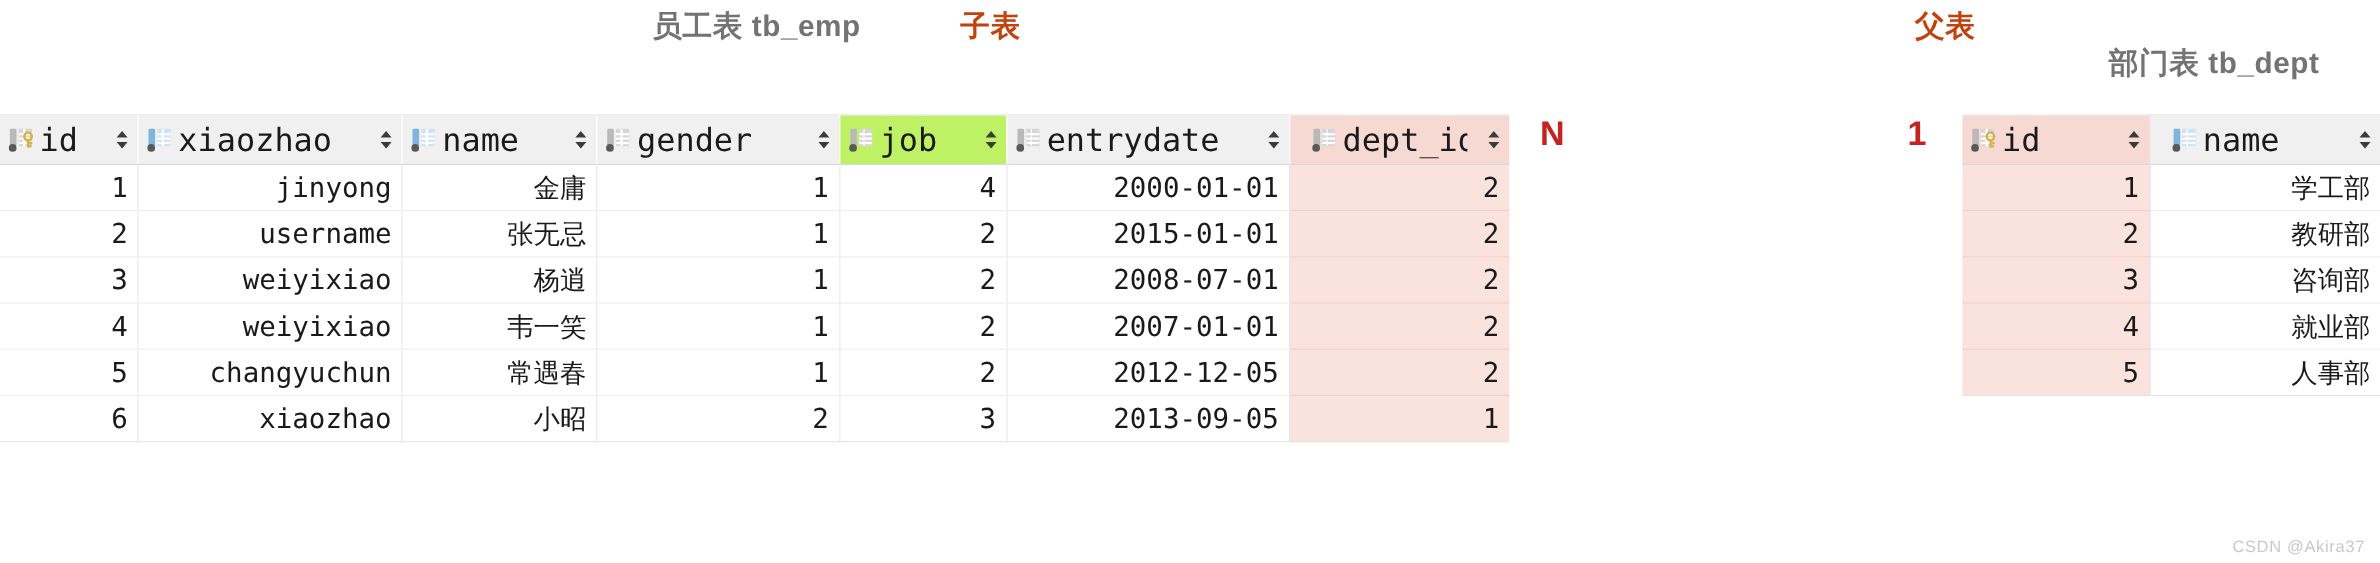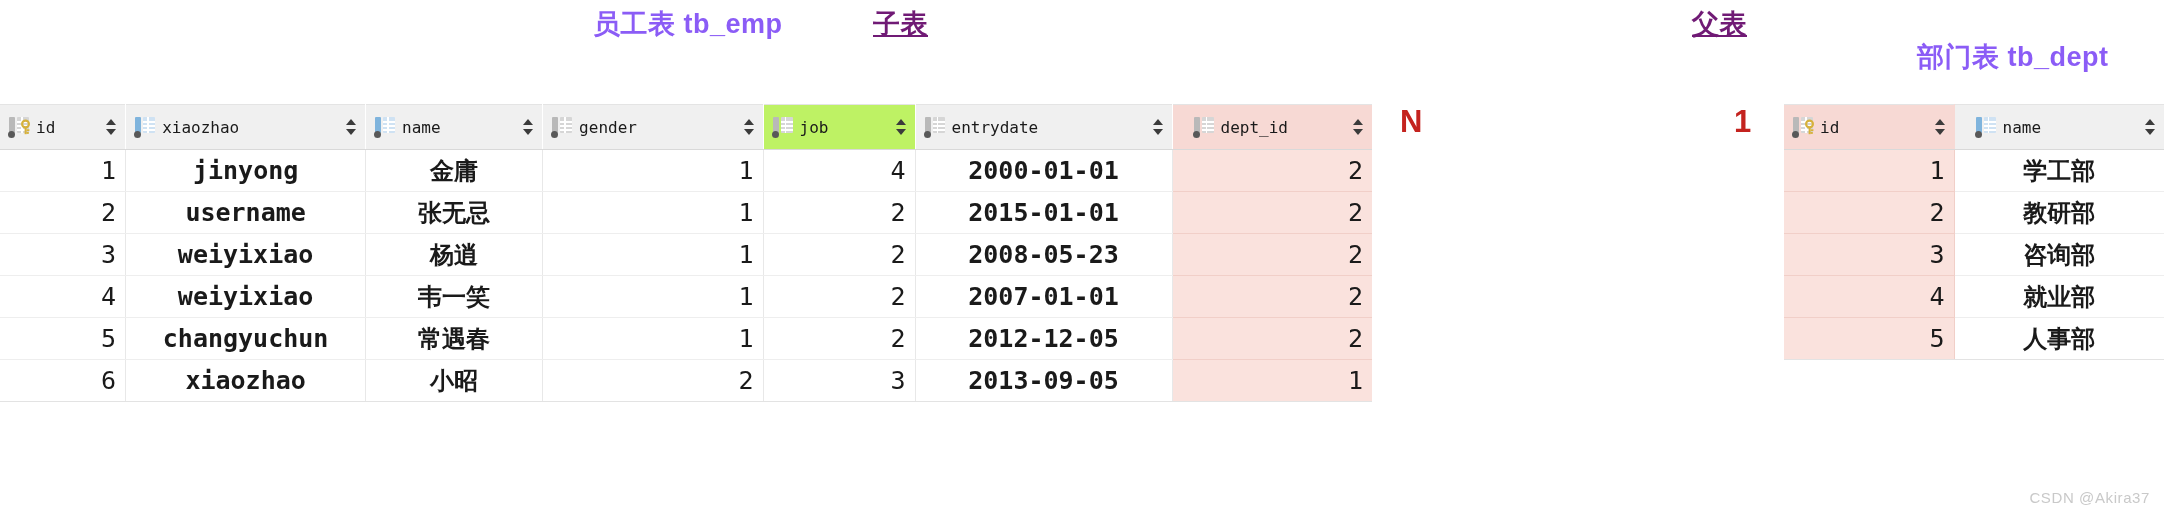--- a/index.html
+++ b/index.html
@@ -16,31 +16,30 @@
     font-family: "Liberation Sans", "DejaVu Sans", sans-serif;
     -webkit-font-smoothing: antialiased;
   }
 
   
   .title {
     position: absolute;
     font-family: "Liberation Sans", "DejaVu Sans", sans-serif;
     font-weight: bold;
     font-size: 27px;
-    color: #8b5cf6;
+    color: #737373;
     white-space: nowrap;
     letter-spacing: 0.5px;
   }
   .title.red {
-    color: #701a75;
-    text-decoration: underline;
+    color: #c2410c;
   }
   #emp-title      { left: 593px;  top: 6px; }
   #emp-role       { left: 873px;  top: 6px; }
-  #dept-role      { left: 1692px; top: 6px; }
+  #dept-role      { left: 1741px; top: 6px; }
   #dept-title     { left: 1917px; top: 6px; margin-top: 33px; }
 
   
   .cardinality {
     position: absolute;
     font-family: "Liberation Sans", "DejaVu Sans", sans-serif;
     font-weight: bold;
     font-size: 31px;
     color: #c4231f;
     white-space: nowrap;
@@ -61,21 +60,21 @@
   #dept-grid { width: 380px; }
 
   .grid th {
     background: #f0f0f0;
     border-right: 1px solid #ffffff;
     border-bottom: 1px solid #d9d9d9;
     border-top: 1px solid #e4e4e4;
     height: 44px;
     padding: 0 8px;
     font-weight: normal;
-    font-size: 16px;
+    font-size: 29px;
     color: #1a1a1a;
     font-family: "DejaVu Sans Mono", "Liberation Mono", monospace;
     white-space: nowrap;
     vertical-align: middle;
   }
   .grid th .hcell {
     display: flex;
     align-items: center;
     gap: 7px;
     width: 100%;
@@ -93,21 +92,21 @@
     height: 41px;
     padding: 0 9px;
     font-size: 25px;
     color: #1a1a1a;
     font-family: "DejaVu Sans Mono", "Liberation Mono", monospace;
     white-space: nowrap;
     vertical-align: middle;
     background: #ffffff;
   }
   .grid td.num  { text-align: right; }
-  .grid td.txt  { text-align: center; font-weight: bold; }
+  .grid td.txt  { text-align: right; }
   .grid td.cjk  { font-family: "DejaVu Sans", "Liberation Sans", sans-serif; font-size: 24px; }
 
   
   th.hl { background: #f7d9d4; border-right-color: #f7d9d4; }
   td.hl { background: #fae2dd; border-right-color: #f1cfc8; border-bottom-color: #f1cfc8; }
   th.cream { background: #bef264; }
 
   .grid tr:last-child td { border-bottom: 1px solid #e3e3e3; }
   .grid td:last-child { border-right: none; }
   .grid th:last-child { border-right: none; padding-left: 20px; }
@@ -367,21 +366,21 @@
         <td class="num">2</td>
         <td class="txt">2015-01-01</td>
         <td class="num hl">2</td>
       </tr>
       <tr>
         <td class="num">3</td>
         <td class="txt">weiyixiao</td>
         <td class="cjk txt">杨逍</td>
         <td class="num">1</td>
         <td class="num">2</td>
-        <td class="txt">2008-05-23</td>
+        <td class="txt">2008-07-01</td>
         <td class="num hl">2</td>
       </tr>
       <tr>
         <td class="num">4</td>
         <td class="txt">weiyixiao</td>
         <td class="cjk txt">韦一笑</td>
         <td class="num">1</td>
         <td class="num">2</td>
         <td class="txt">2007-01-01</td>
         <td class="num hl">2</td>

